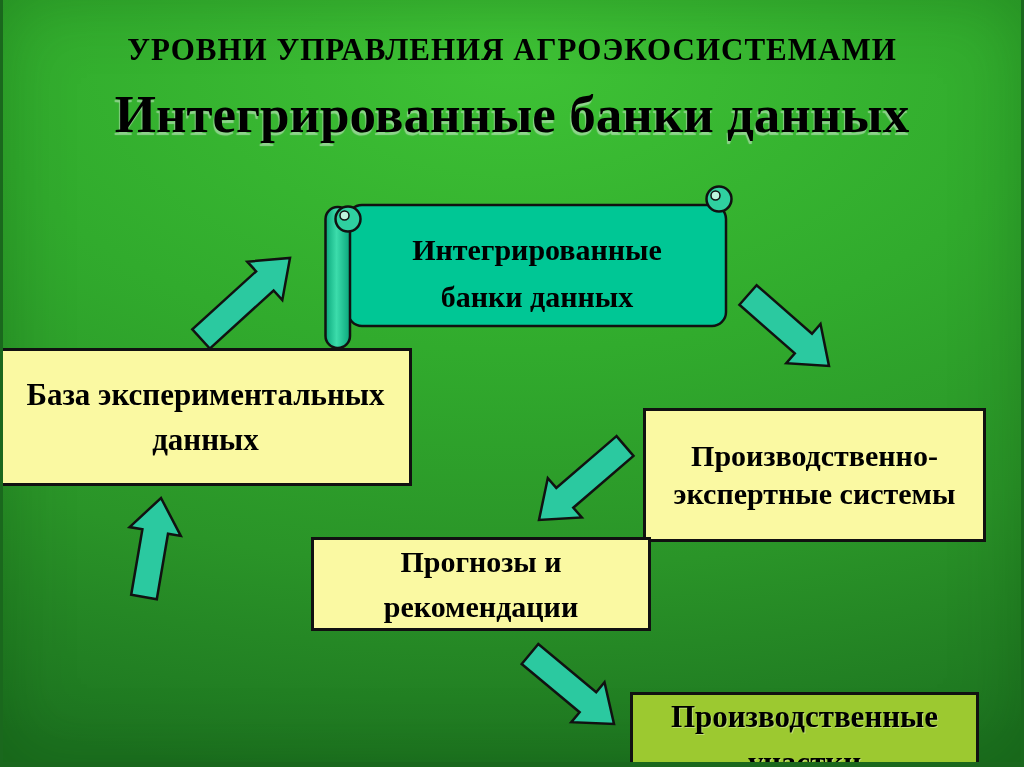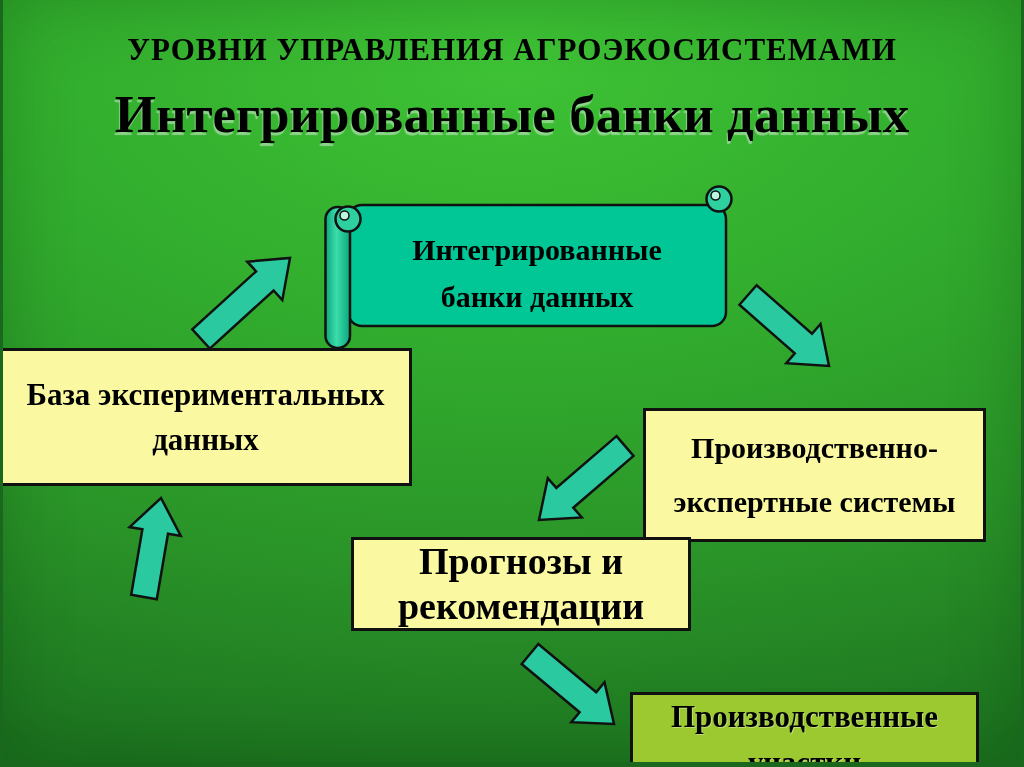--- a/index.html
+++ b/index.html
@@ -40,22 +40,22 @@
     text-align:center;font-size:30px;font-weight:bold;line-height:47px;
   }
   .box{
     position:absolute;box-sizing:border-box;
     background:var(--box-yellow,#faf9a2);
     border:3px solid var(--outline,#111);
     display:flex;align-items:center;justify-content:center;
     text-align:center;font-weight:bold;
   }
   .box-exp   {left:-4px;top:348px;width:413px;height:138px;font-size:31px;line-height:45px;}
-  .box-pes   {left:640px;top:408px;width:343px;height:134px;font-size:30px;line-height:54px;}
-  .box-fore  {left:308px;top:537px;width:340px;height:94px;font-size:38px;line-height:45px;margin-left:40px;}
+  .box-pes   {left:640px;top:408px;width:343px;height:134px;font-size:30px;line-height:38px;}
+  .box-fore  {left:308px;top:537px;width:340px;height:94px;font-size:30px;line-height:45px;}
   .box-local {left:15px;top:604px;width:284px;height:94px;font-size:29px;line-height:45px;}
   .box-sites {
     left:627px;top:692px;width:349px;height:95px;font-size:31px;line-height:46px;
     background:var(--box-yellow-green,#9cc930);
     text-shadow:1px 1px 0 rgba(255,255,255,.35);
   }
 </style>
 </head>
 <body>
 

